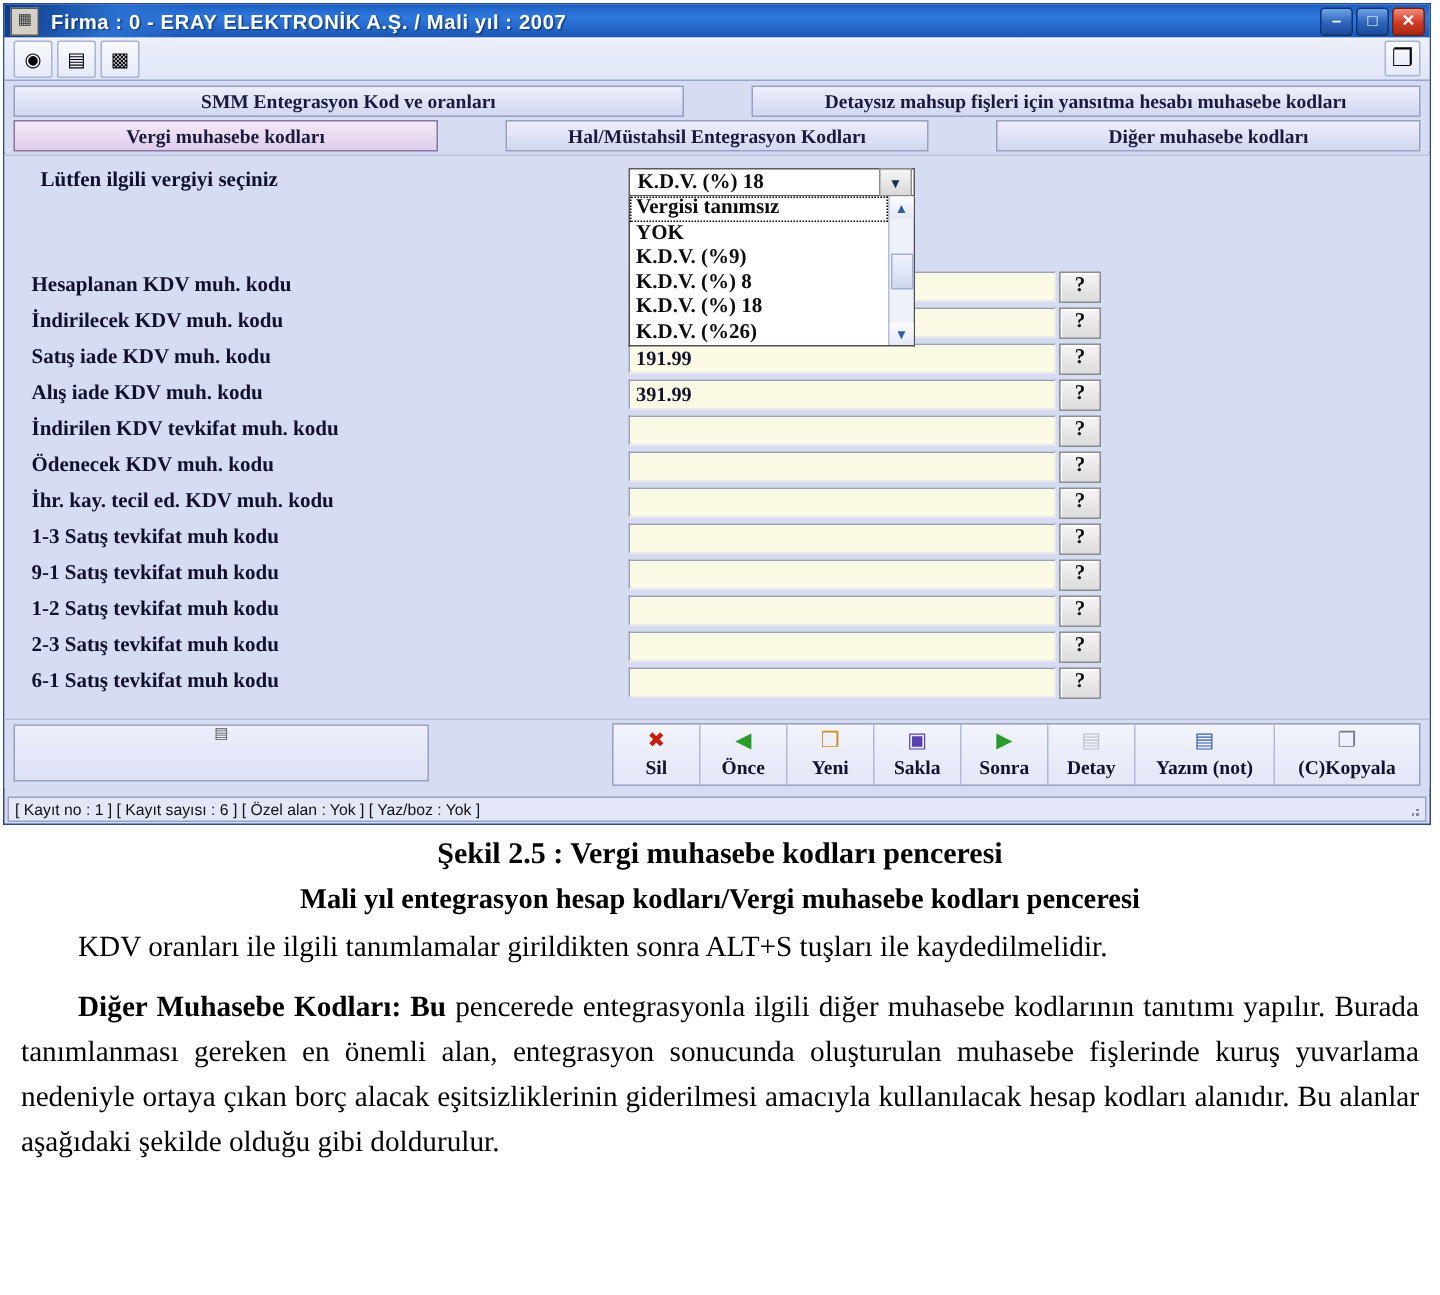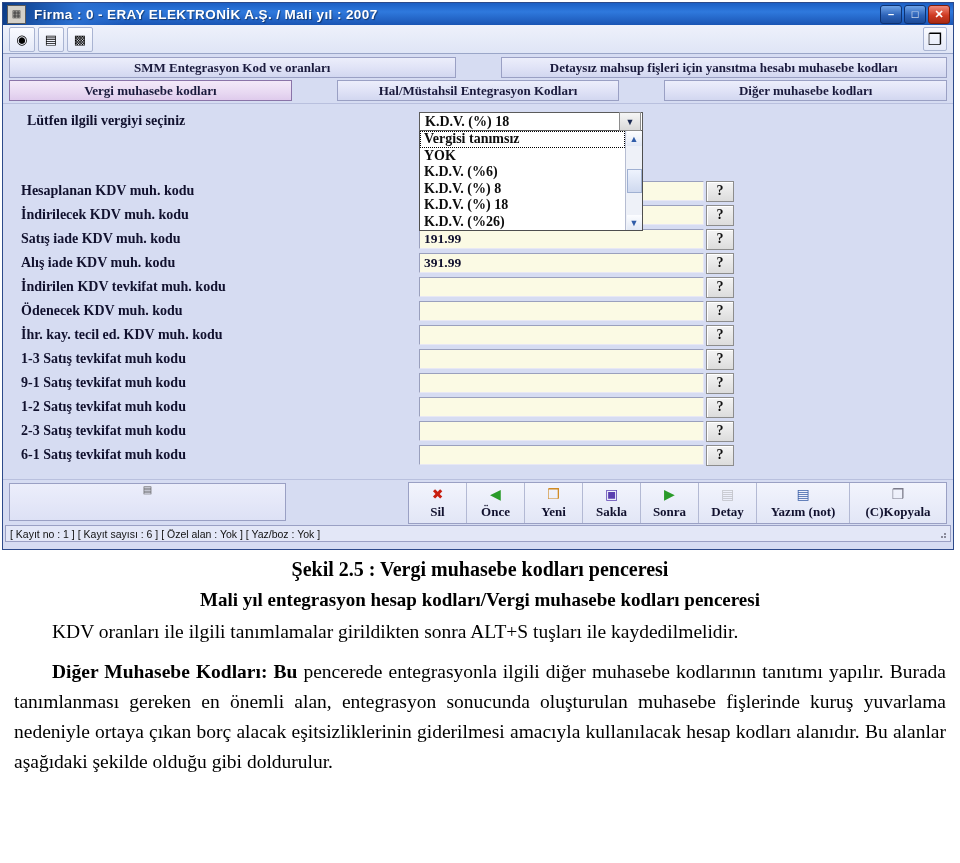--- a/index.html
+++ b/index.html
@@ -143,21 +143,21 @@
     width:26px;height:19px;margin-left:2px;flex:none;
     background:linear-gradient(180deg,#f4f4f4 0%,#dcdcdc 100%);
     border:1px solid #8d8d8d;
     box-shadow:inset 1px 1px 0 #ffffff;
     display:flex;align-items:center;justify-content:center;
     font-family:"Liberation Serif",serif;
     font-weight:bold;font-size:14px;color:#111;
   }
 
   
-  .combo-host{position:absolute;left:416px;top:8px;width:224px;z-index:20;}
+  .combo-host{position:absolute;left:416px;top:8px;width:191px;z-index:20;}
   .combo-box{
     height:19px;box-sizing:border-box;
     background:#ffffff;border:1px solid #5b5b5b;
     display:flex;align-items:center;justify-content:space-between;
     font-family:"Liberation Serif",serif;
     font-size:14px;font-weight:bold;color:#0c0c0c;
     padding-left:5px;
   }
   .combo-arrow{
     width:20px;height:17px;margin:0 1px 0 0;flex:none;
@@ -243,21 +243,21 @@
   .act-lbl{
     font-family:"Liberation Serif",serif;
     font-size:13px;font-weight:bold;color:#11112e;
     white-space:nowrap;
   }
   .action.disabled .act-lbl{color:#11112e;}
   .action.disabled .act-ico{opacity:.45;}
 
   
   .statusbar{
-    position:absolute;left:2px;bottom:7px;right:2px;height:17px;
+    position:absolute;left:2px;bottom:1px;right:2px;height:17px;
     background:#e3e7f7;
     border:1px solid #9aa0c4;
     display:flex;align-items:center;
     box-sizing:border-box;
   }
   .status-txt{
     font-family:"Liberation Sans",sans-serif;
     font-size:10.5px;color:#111;padding-left:4px;white-space:nowrap;
   }
   .status-grip{
@@ -431,21 +431,21 @@
 
     <div class="combo-host">
       <div class="combo-box">
         <span>K.D.V. (%) 18</span>
         <span class="combo-arrow">▼</span>
       </div>
       <div class="combo-list">
         <div class="combo-items">
           <div class="combo-item hl">Vergisi tanımsız</div>
           <div class="combo-item">YOK</div>
-          <div class="combo-item">K.D.V. (%6)</div>
+          <div class="combo-item">K.D.V. (%9)</div>
           <div class="combo-item">K.D.V. (%) 8</div>
           <div class="combo-item">K.D.V. (%) 18</div>
           <div class="combo-item">K.D.V. (%26)</div>
         </div>
         <div class="combo-scroll">
           <div class="sb-arrow">▲</div>
           <div class="sb-thumb"></div>
           <div class="sb-arrow">▼</div>
         </div>
       </div>

